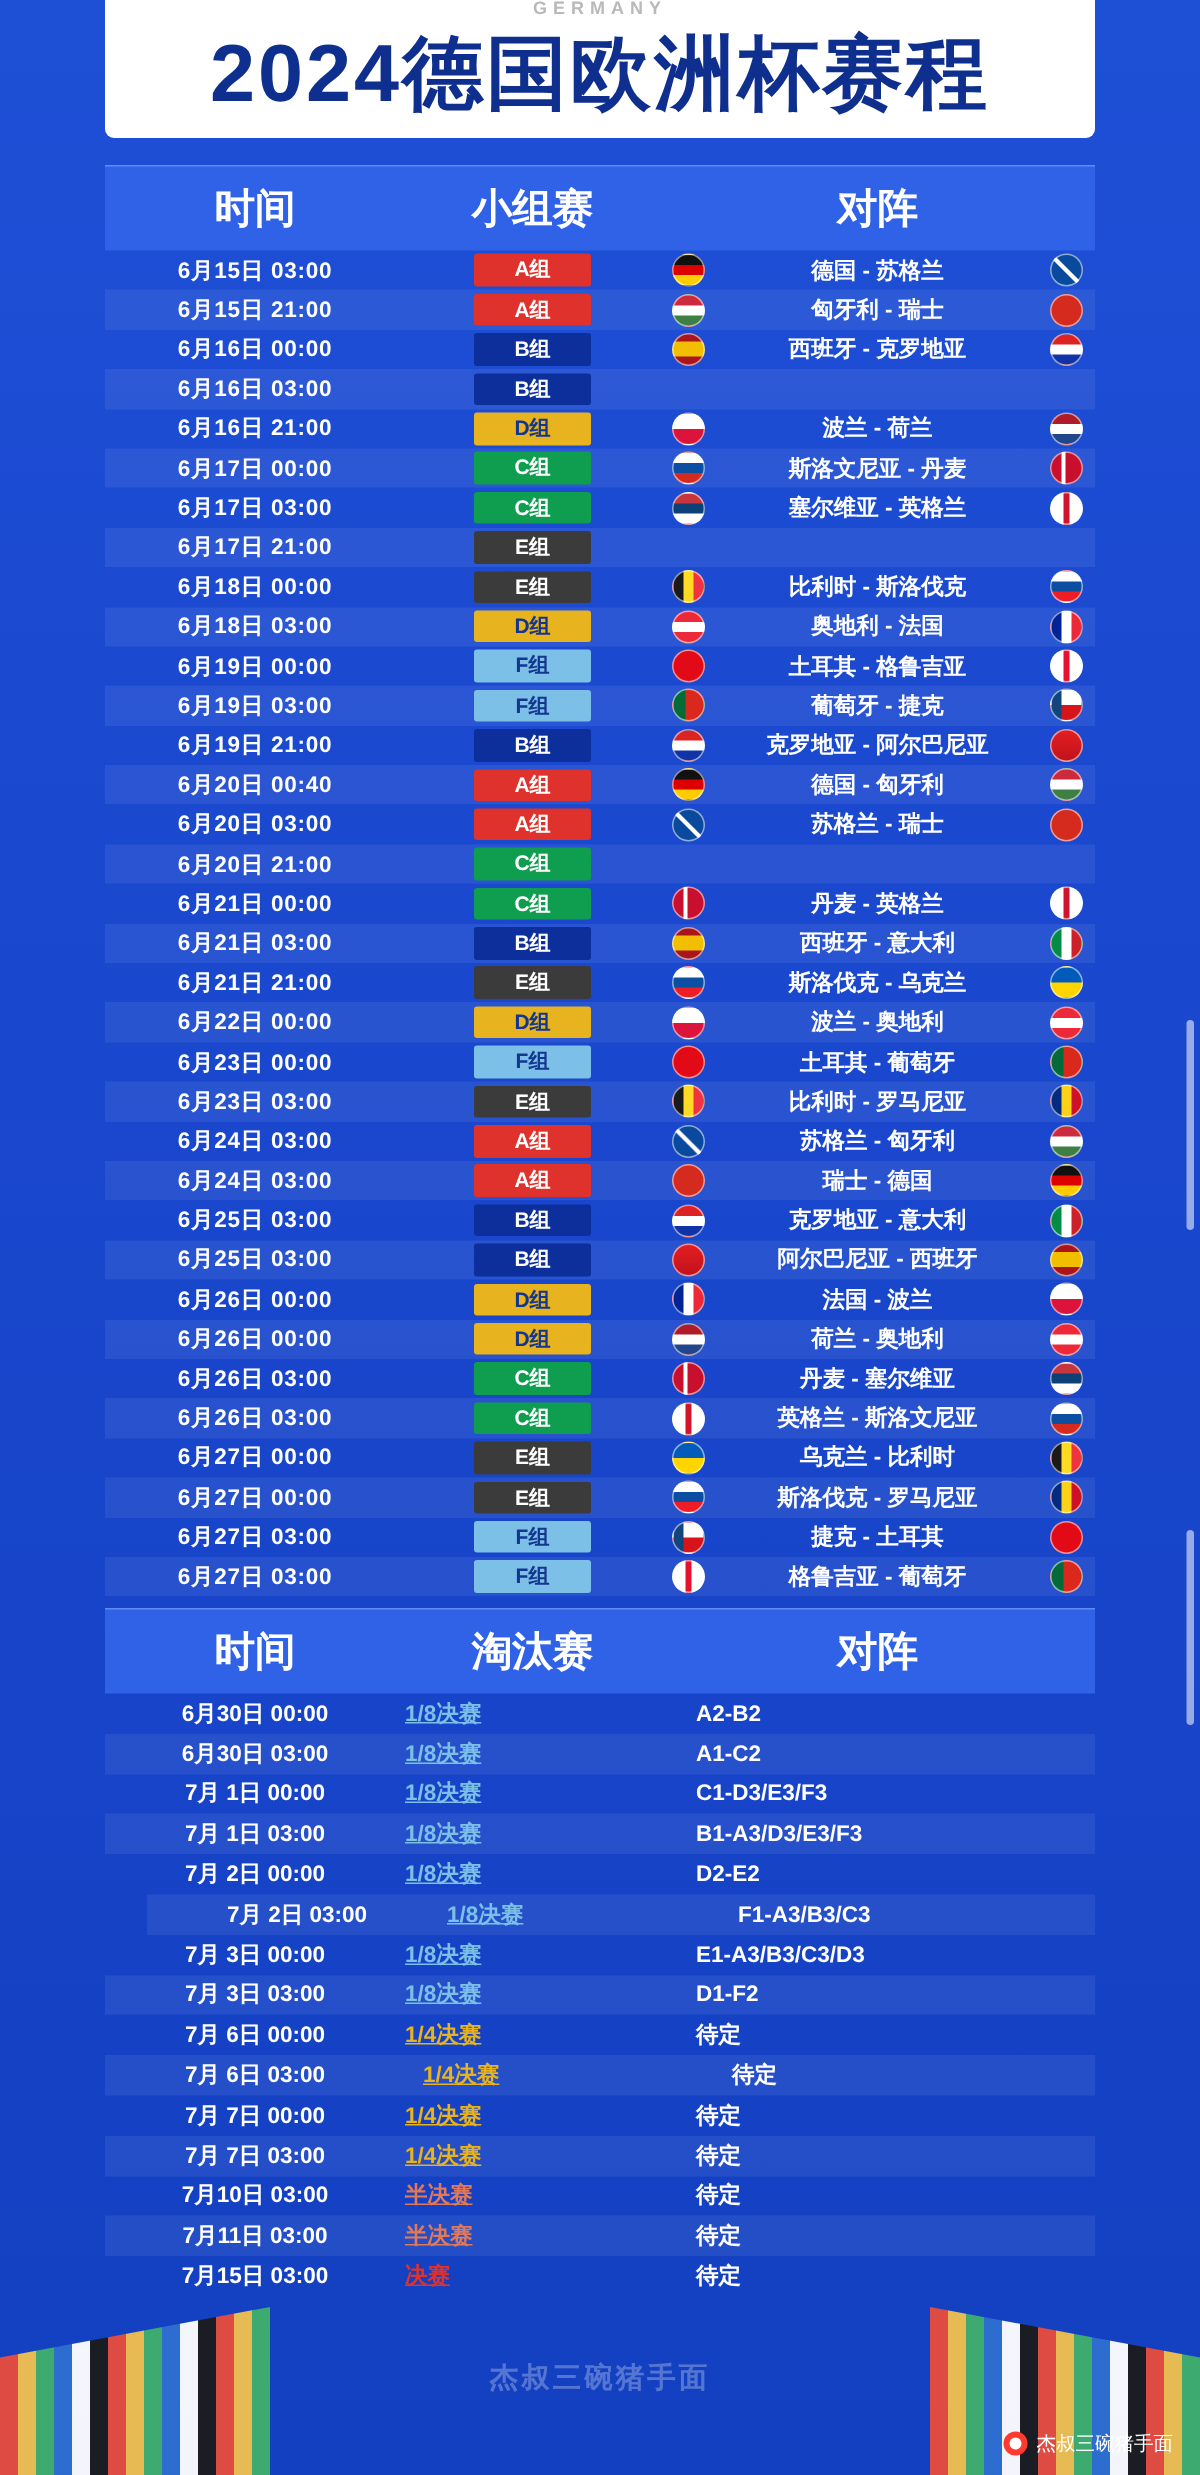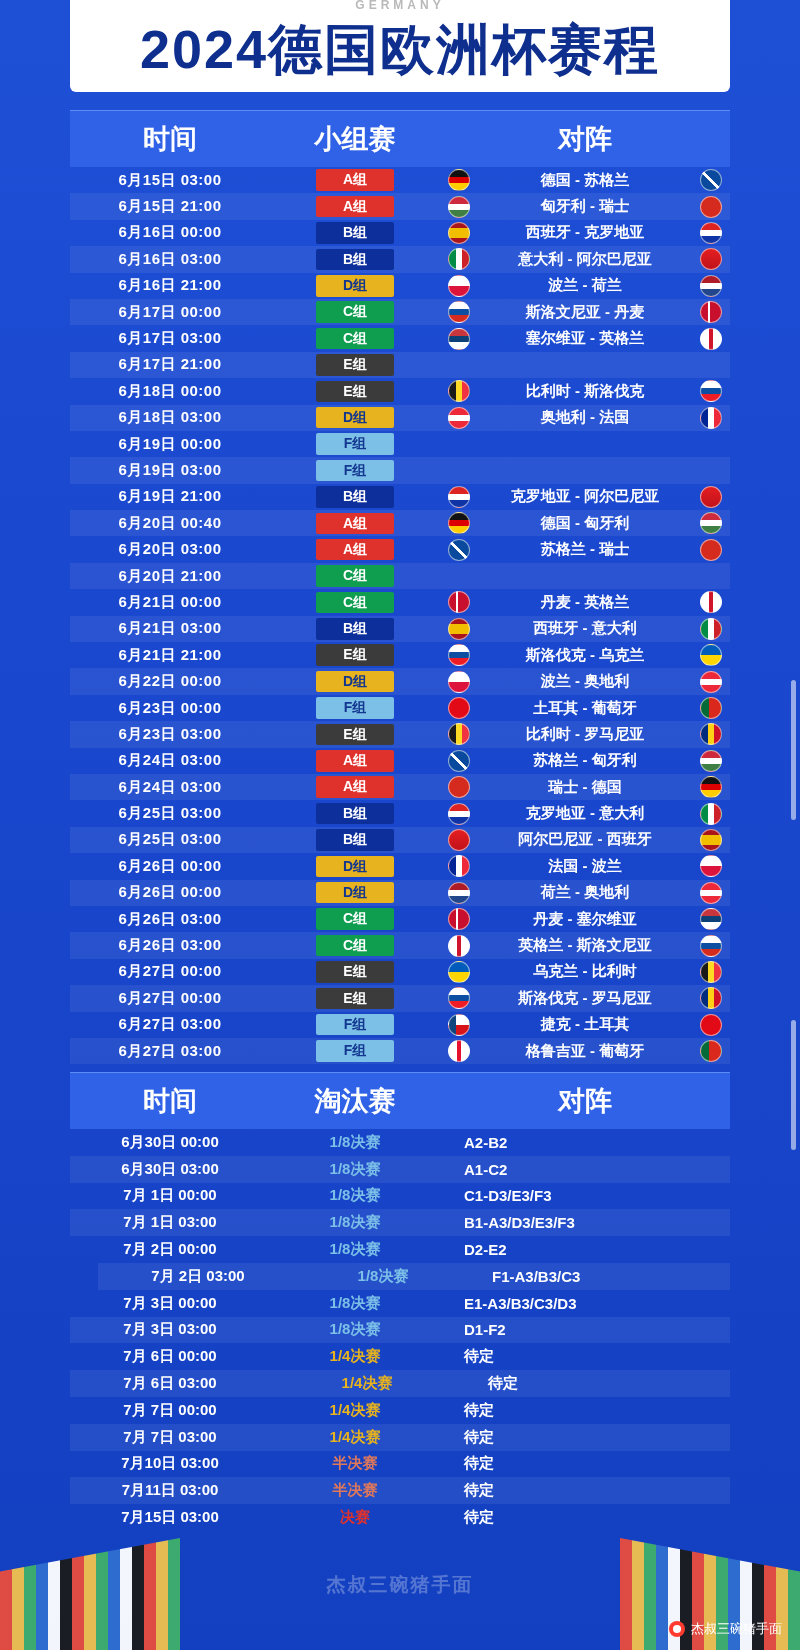--- a/index.html
+++ b/index.html
@@ -62,21 +62,21 @@
   .flag{
     width:22px;height:22px;border-radius:50%;
     display:inline-block;flex:0 0 auto;
     background-size:cover;background-position:center;
     border:1px solid rgba(255,255,255,0.55);
     box-sizing:border-box;
   }
   
   .k-row{height:26.8px;display:flex;align-items:center;font-size:15px;}
   .k-time{width:200px;text-align:center;font-weight:bold;color:#fff;}
-  .k-stage{width:170px;text-align:center;font-weight:bold;}
+  .k-stage{width:170px;text-align:left;font-weight:bold;text-decoration:underline;}
   .k-match{flex:1;padding-left:24px;text-align:left;font-weight:bold;color:#fff;}
   
   .bottom-strip{
     position:absolute;left:0;bottom:0;width:800px;height:112px;
     overflow:hidden;
   }
   .flagband{
     position:absolute;bottom:0;height:112px;width:180px;
     background:repeating-linear-gradient(90deg,
       #e84c3d 0 12px,#f2c14e 12px 24px,#3fb06a 24px 36px,#2f6fd0 36px 48px,#ffffff 48px 60px,#1b1b1b 60px 72px);
@@ -154,25 +154,20 @@
             <span class="flag" title="西班牙" style="background: linear-gradient(rgb(170, 21, 27) 0px, rgb(170, 21, 27) 25%, rgb(241, 191, 0) 25%, rgb(241, 191, 0) 75%, rgb(170, 21, 27) 75%, rgb(170, 21, 27) 100%) 0% 0% / cover;"></span>
             <span class="teams">西班牙 - 克罗地亚</span>
             <span class="flag" title="克罗地亚" style="background: linear-gradient(rgb(221, 34, 34) 0px, rgb(221, 34, 34) 33%, rgb(255, 255, 255) 33%, rgb(255, 255, 255) 66%, rgb(16, 52, 166) 66%, rgb(16, 52, 166) 100%) 0% 0% / cover;"></span>
           </div>
         </div>
         <div class="row alt">
           <div class="c-time">6月16日 03:00</div>
           <div class="c-group">
             <span class="gtag" style="background: rgb(13, 47, 156);">B组</span>
           </div>
-          <div class="c-match">
-            <span class="flag" title="意大利" style="background: linear-gradient(90deg, rgb(0, 140, 69) 0px, rgb(0, 140, 69) 33%, rgb(255, 255, 255) 33%, rgb(255, 255, 255) 66%, rgb(205, 33, 42) 66%, rgb(205, 33, 42) 100%) 0% 0% / cover;"></span>
-            <span class="teams">意大利 - 阿尔巴尼亚</span>
-            <span class="flag" title="阿尔巴尼亚" style="background: linear-gradient(rgb(228, 30, 32), rgb(193, 18, 28)) 0% 0% / cover;"></span>
-          </div>
         </div>
         <div class="row">
           <div class="c-time">6月16日 21:00</div>
           <div class="c-group">
             <span class="gtag" style="background: rgb(231, 179, 30); color: rgb(19, 54, 143);">D组</span>
           </div>
           <div class="c-match">
             <span class="flag" title="波兰" style="background: linear-gradient(rgb(255, 255, 255) 0px, rgb(255, 255, 255) 50%, rgb(220, 20, 60) 50%, rgb(220, 20, 60) 100%) 0% 0% / cover;"></span>
             <span class="teams">波兰 - 荷兰</span>
             <span class="flag" title="荷兰" style="background: linear-gradient(rgb(174, 28, 40) 0px, rgb(174, 28, 40) 33%, rgb(255, 255, 255) 33%, rgb(255, 255, 255) 66%, rgb(33, 70, 139) 66%, rgb(33, 70, 139) 100%) 0% 0% / cover;"></span>
@@ -226,25 +221,35 @@
             <span class="flag" title="奥地利" style="background: linear-gradient(rgb(237, 41, 57) 0px, rgb(237, 41, 57) 33%, rgb(255, 255, 255) 33%, rgb(255, 255, 255) 66%, rgb(237, 41, 57) 66%, rgb(237, 41, 57) 100%) 0% 0% / cover;"></span>
             <span class="teams">奥地利 - 法国</span>
             <span class="flag" title="法国" style="background: linear-gradient(90deg, rgb(0, 35, 149) 0px, rgb(0, 35, 149) 33%, rgb(255, 255, 255) 33%, rgb(255, 255, 255) 66%, rgb(237, 41, 57) 66%, rgb(237, 41, 57) 100%) 0% 0% / cover;"></span>
           </div>
         </div>
         <div class="row">
           <div class="c-time">6月19日 00:00</div>
           <div class="c-group">
             <span class="gtag" style="background: rgb(124, 192, 232); color: rgb(19, 54, 143);">F组</span>
           </div>
+          <div class="c-match">
+            <span class="flag" title="土耳其" style="background: linear-gradient(rgb(227, 10, 23), rgb(227, 10, 23)) 0% 0% / cover;"></span>
+            <span class="teams">土耳其 - 格鲁吉亚</span>
+            <span class="flag" title="格鲁吉亚" style="background: linear-gradient(90deg, rgb(255, 255, 255) 0px, rgb(255, 255, 255) 40%, rgb(232, 17, 45) 40%, rgb(232, 17, 45) 60%, rgb(255, 255, 255) 60%) 0% 0% / cover, linear-gradient(rgb(255, 255, 255) 0px, rgb(255, 255, 255) 40%, rgb(232, 17, 45) 40%, rgb(232, 17, 45) 60%, rgb(255, 255, 255) 60%);"></span>
+          </div>
         </div>
         <div class="row alt">
           <div class="c-time">6月19日 03:00</div>
           <div class="c-group">
             <span class="gtag" style="background: rgb(124, 192, 232); color: rgb(19, 54, 143);">F组</span>
+          </div>
+          <div class="c-match">
+            <span class="flag" title="葡萄牙" style="background: linear-gradient(90deg, rgb(4, 106, 56) 0px, rgb(4, 106, 56) 40%, rgb(218, 41, 28) 40%, rgb(218, 41, 28) 100%) 0% 0% / cover;"></span>
+            <span class="teams">葡萄牙 - 捷克</span>
+            <span class="flag" title="捷克" style="background: linear-gradient(90deg, rgb(17, 69, 126) 0px, rgb(17, 69, 126) 35%, transparent 35%) 0% 0% / cover, linear-gradient(rgb(255, 255, 255) 0px, rgb(255, 255, 255) 50%, rgb(215, 20, 26) 50%, rgb(215, 20, 26) 100%);"></span>
           </div>
         </div>
         <div class="row">
           <div class="c-time">6月19日 21:00</div>
           <div class="c-group">
             <span class="gtag" style="background: rgb(13, 47, 156);">B组</span>
           </div>
           <div class="c-match">
             <span class="flag" title="克罗地亚" style="background: linear-gradient(rgb(221, 34, 34) 0px, rgb(221, 34, 34) 33%, rgb(255, 255, 255) 33%, rgb(255, 255, 255) 66%, rgb(16, 52, 166) 66%, rgb(16, 52, 166) 100%) 0% 0% / cover;"></span>
             <span class="teams">克罗地亚 - 阿尔巴尼亚</span>

